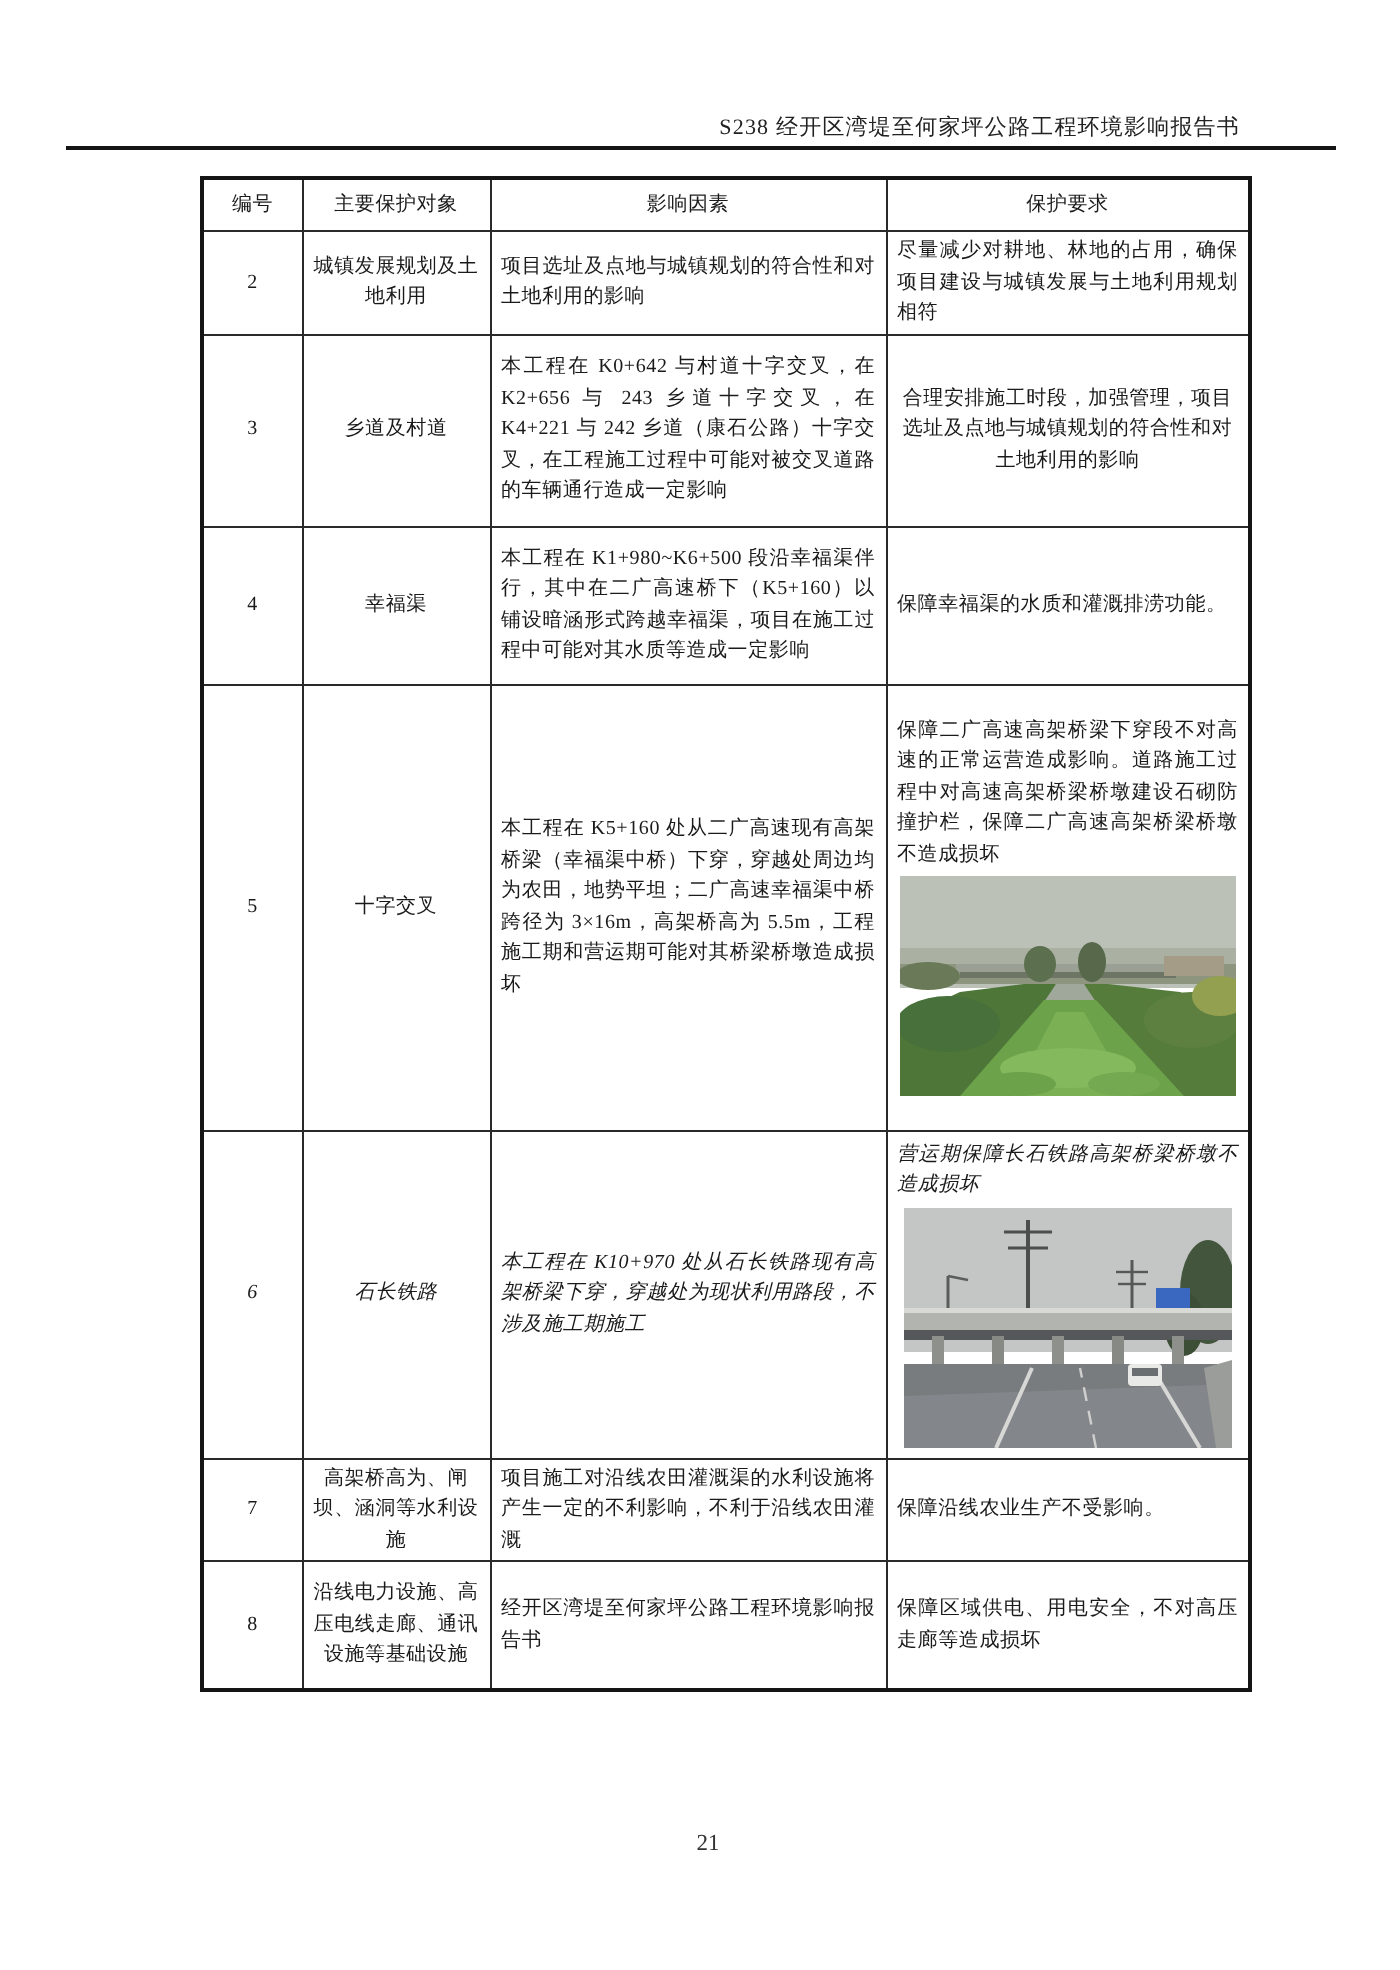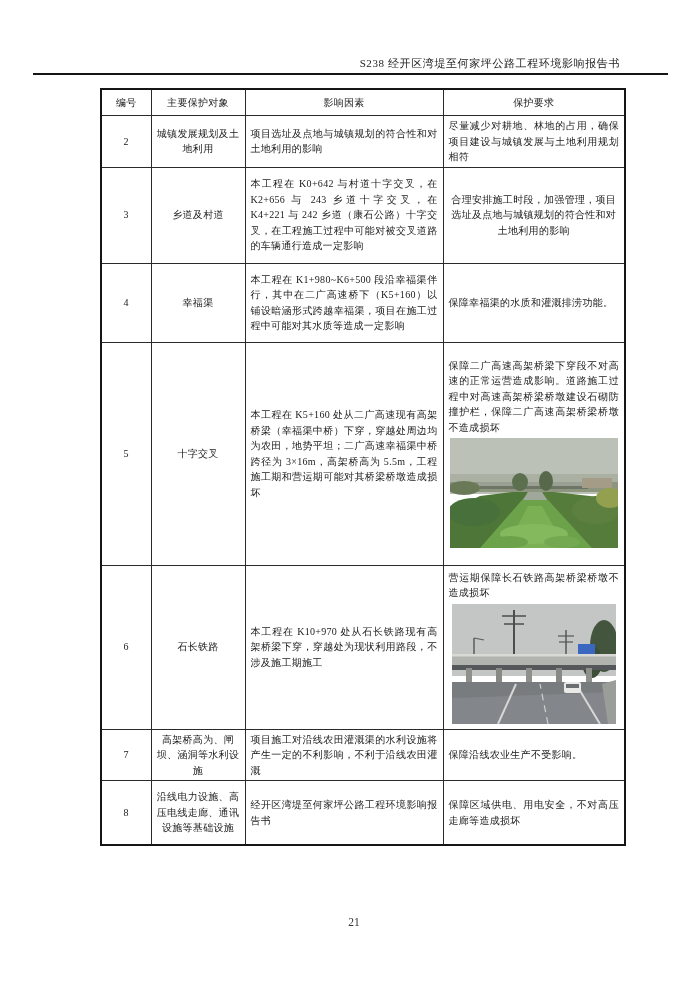--- a/index.html
+++ b/index.html
@@ -45,21 +45,21 @@
   td.top{vertical-align:top;}
   .photo{display:block;margin:3px auto 1px auto;}
   .pagenum{
     position:absolute;top:916px;left:4px;width:700px;
     text-align:center;font-size:11.5px;color:#333;
   }
   tr.r2 td{height:45px;}
   tr.r3 td{height:91px;}
   tr.r4 td{height:74px;}
   tr.r5 td{height:218px;}
-  tr.r6 td{height:159px;}
+  tr.r6 td{height:159px;font-style:italic;}
   tr.r7 td{height:43px;}
   tr.r8 td{height:59px;}
 </style>
 </head>
 <body>
 
 <div class="page">
 
   <div class="running-header">S238 经开区湾堤至何家坪公路工程环境影响报告书</div>
   <div class="header-rule"></div>

